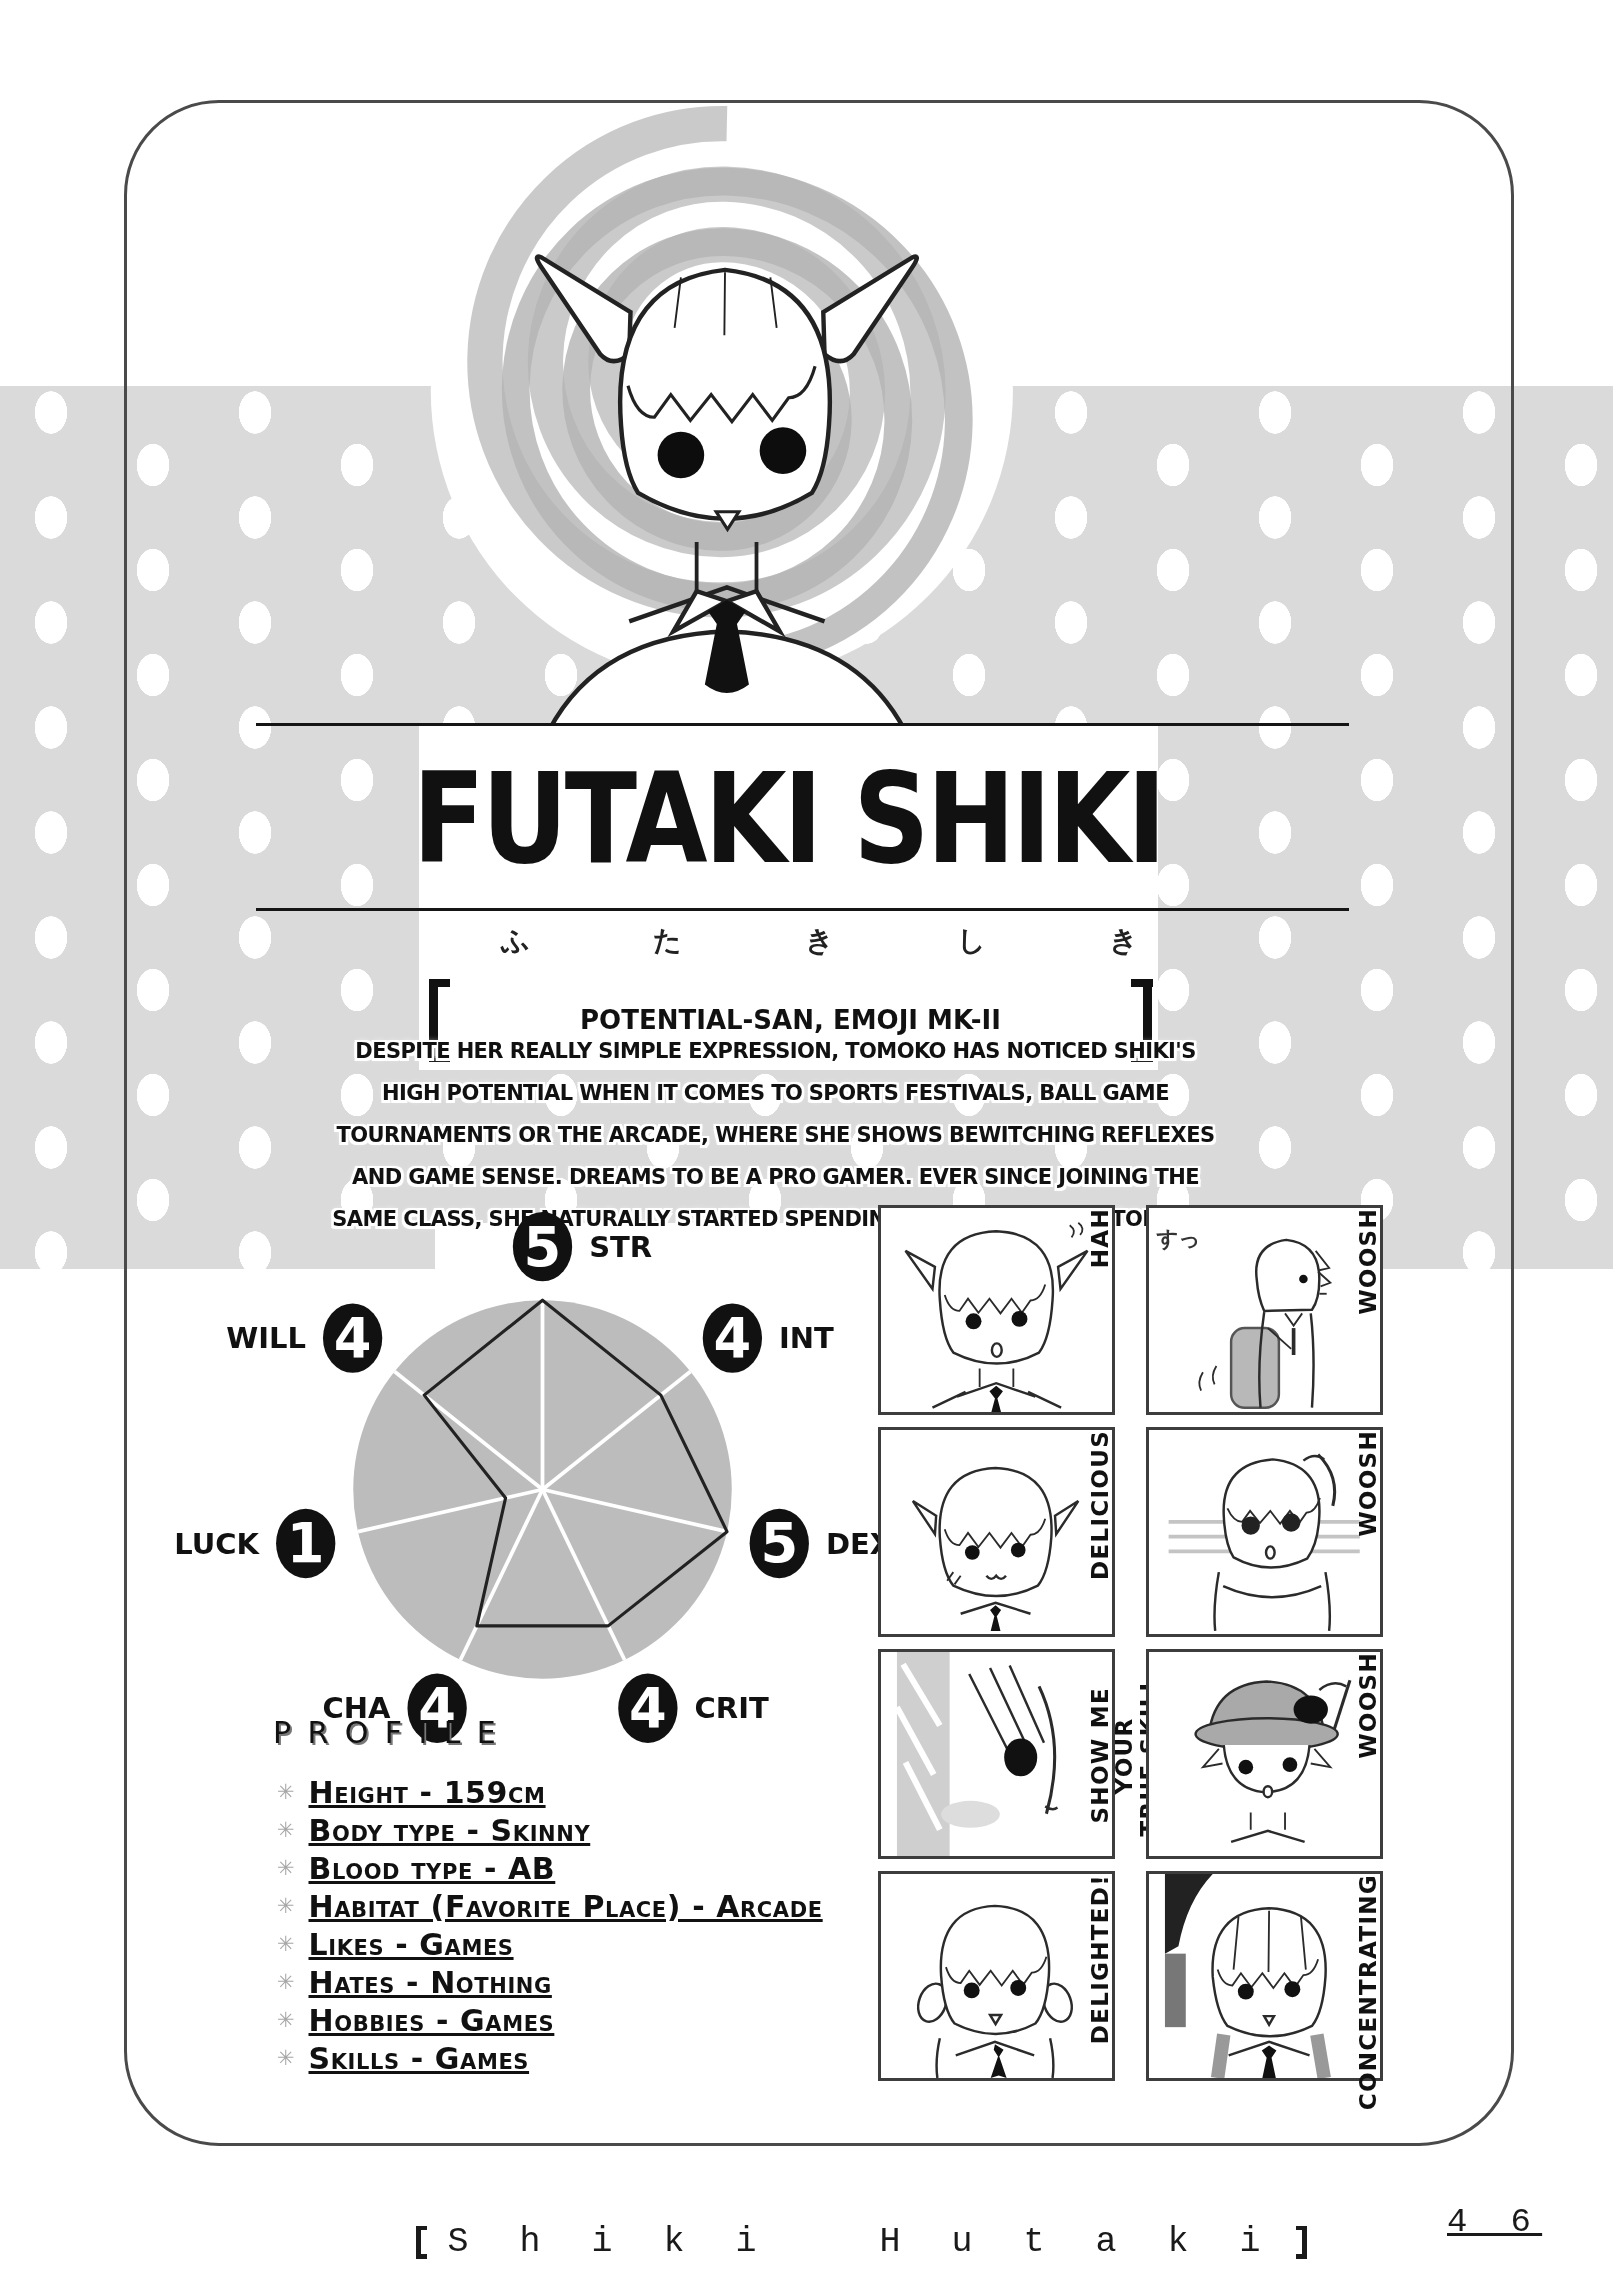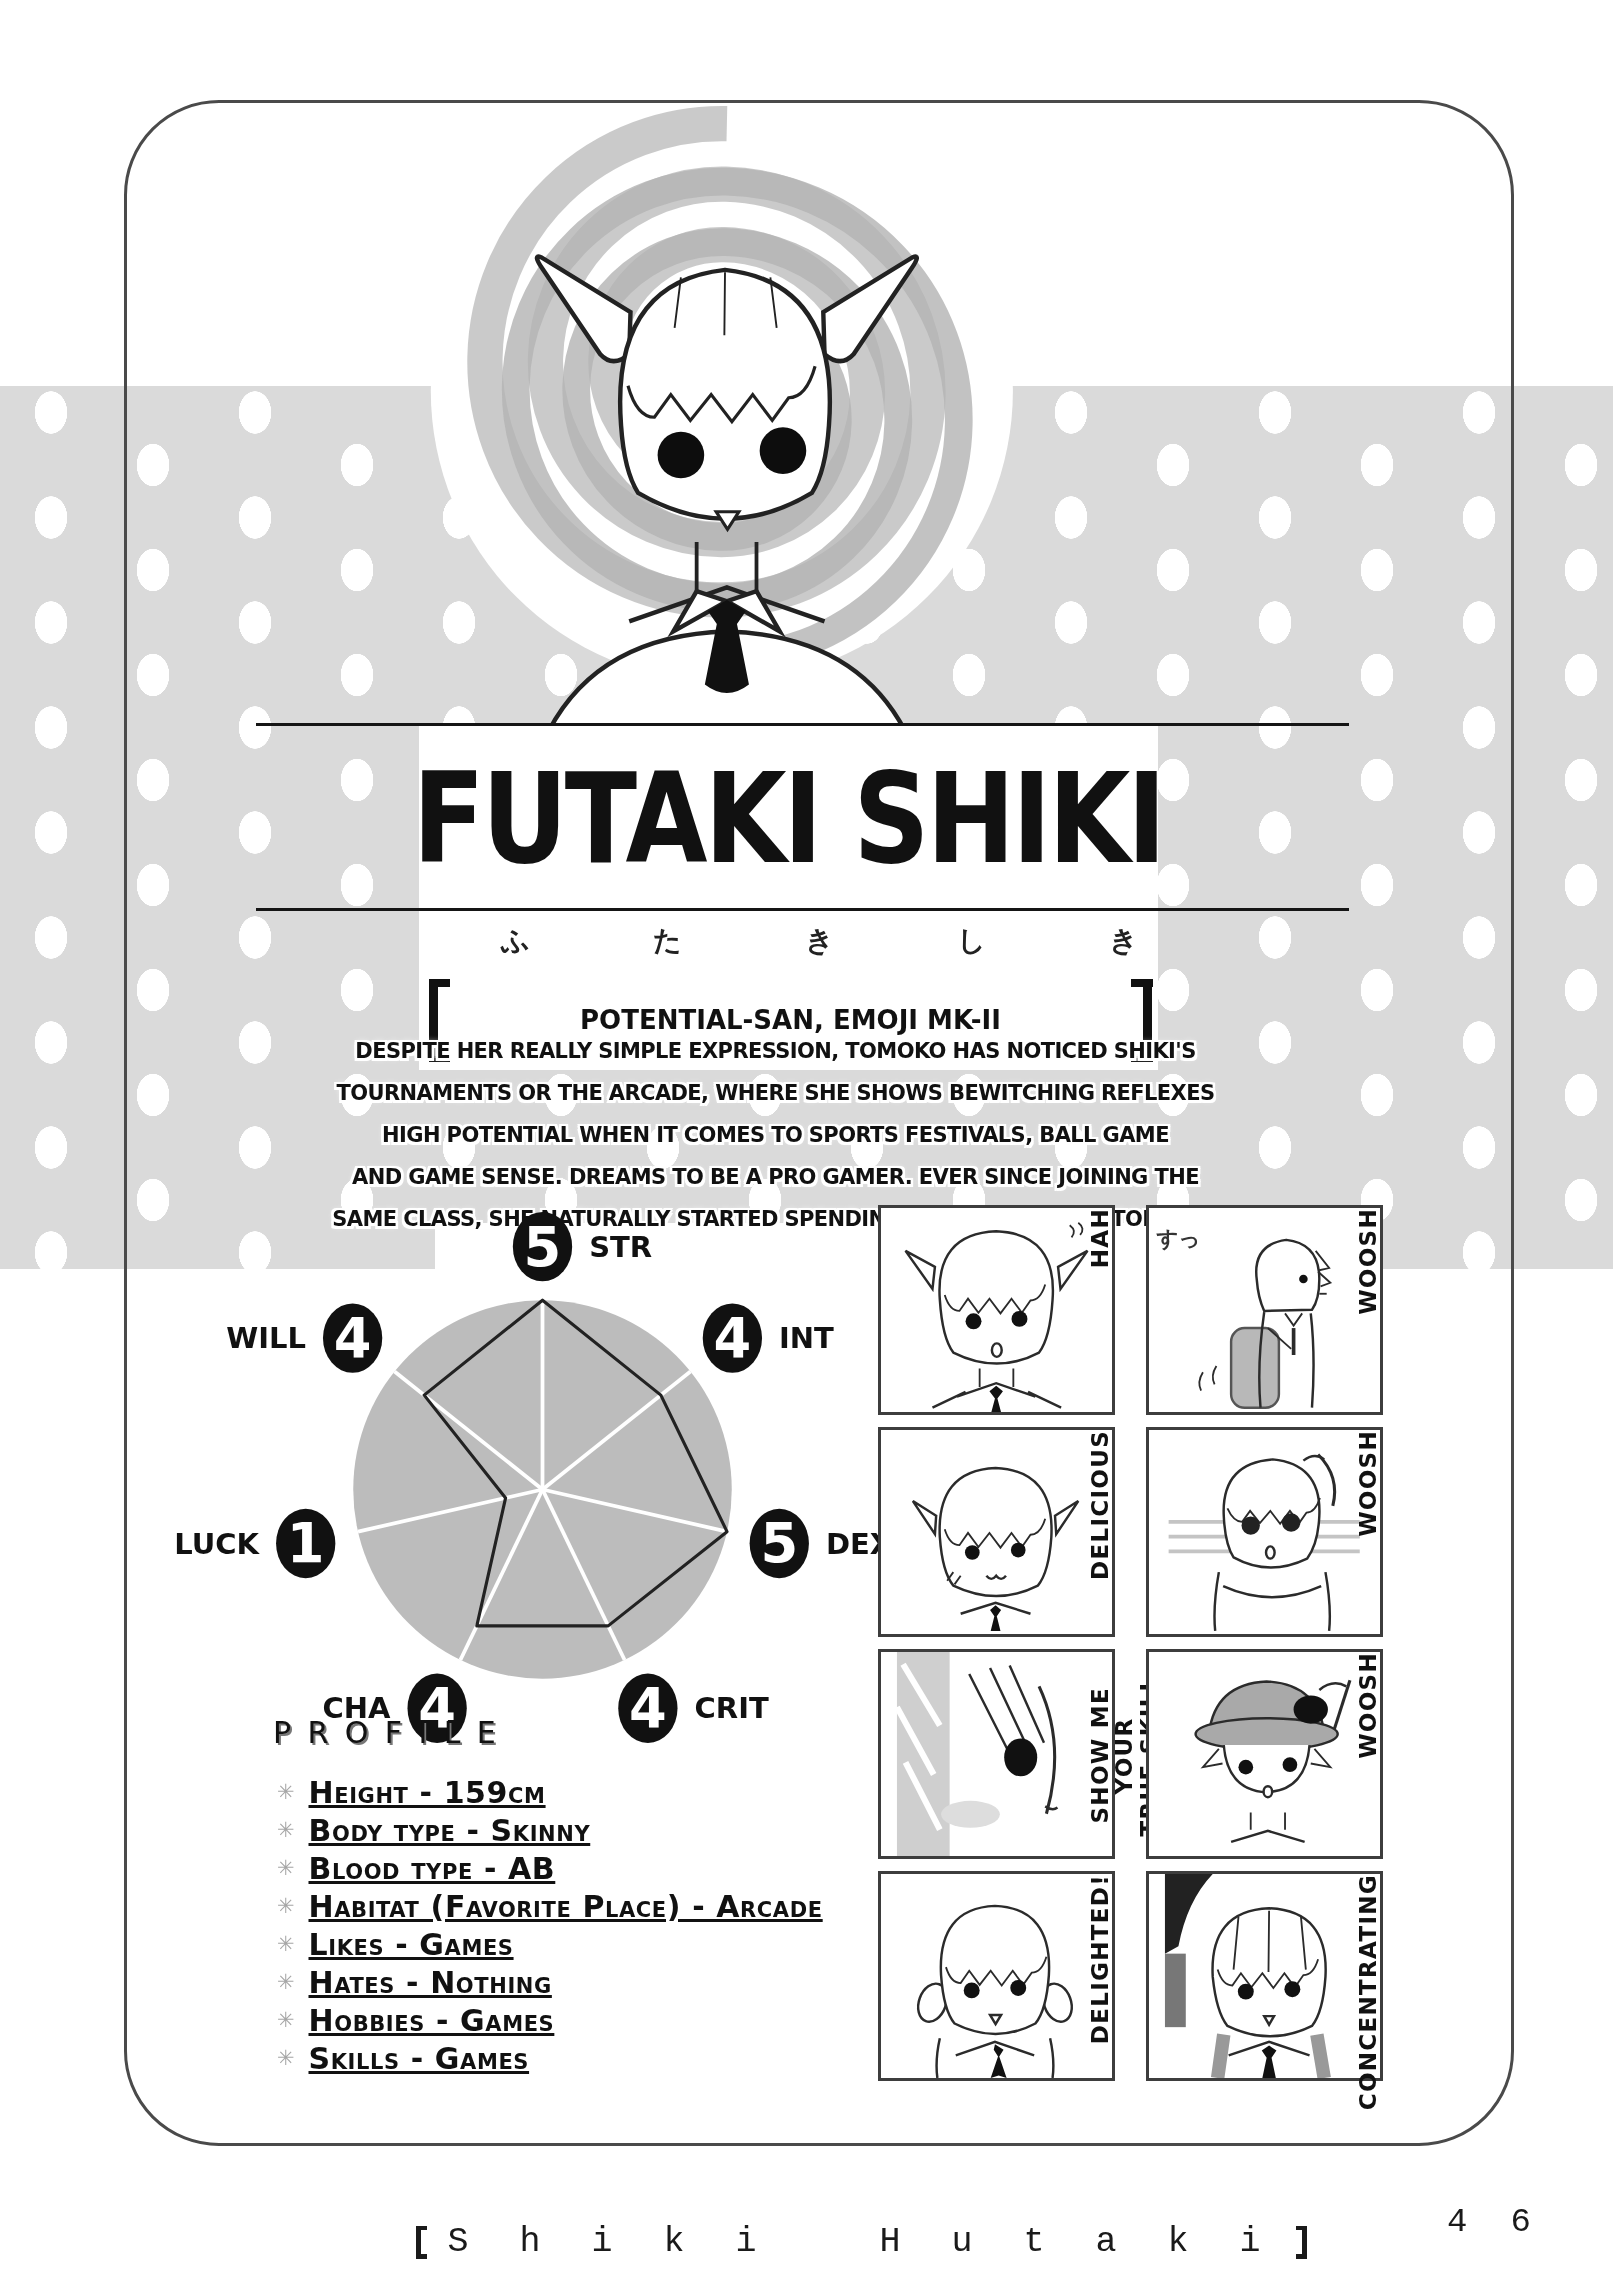--- a/index.html
+++ b/index.html
@@ -66,21 +66,21 @@
   
   .footer{position:absolute;left:0;top:2202px;width:1614px;height:50px;z-index:6;
           font-family:"Liberation Mono",monospace;color:#1a1a1a;}
   .footer-title{position:absolute;left:416px;top:0;display:flex;align-items:center;gap:16.4px;margin-top:20px;}
   .footer-text{font-size:35px;letter-spacing:15px;white-space:pre;}
   .fbrk-l,.fbrk-r{position:relative;width:10px;height:33px;}
   .fbrk-l{border-left:5px solid #1a1a1a;} .fbrk-r{border-right:5px solid #1a1a1a;}
   .fbrk-l::before,.fbrk-l::after{content:"";position:absolute;left:-5px;width:11.3px;height:4.4px;background:#1a1a1a;}
   .fbrk-r::before,.fbrk-r::after{content:"";position:absolute;right:-5px;width:11.3px;height:4.4px;background:#1a1a1a;}
   .fbrk-l::before,.fbrk-r::before{top:0;} .fbrk-l::after,.fbrk-r::after{bottom:0;}
-  .page-num{position:absolute;left:1447px;top:1.3px;font-size:34px;letter-spacing:11.3px;white-space:pre;}
+  .page-num{position:absolute;left:1447px;top:1.3px;font-size:34px;letter-spacing:11.3px;white-space:pre;text-decoration:underline;}
 </style>
 </head>
 <body>
 
 <div class="page">
 
   <div class="band"></div>
   <div class="band-notch"></div>
 
   <svg class="art" viewBox="0 0 1100 1000">
@@ -124,22 +124,22 @@
   </div>
 
   <div class="epithet-row">
     <span class="lbrk"></span>
     <span class="epithet">POTENTIAL-SAN, EMOJI MK-II</span>
     <span class="rbrk"></span>
   </div>
 
   <div class="desc">
     <div>DESPITE HER REALLY SIMPLE EXPRESSION, TOMOKO HAS NOTICED SHIKI'S</div>
+    <div>HIGH POTENTIAL WHEN IT COMES TO SPORTS FESTIVALS, BALL GAME</div>
     <div>TOURNAMENTS OR THE ARCADE, WHERE SHE SHOWS BEWITCHING REFLEXES</div>
-    <div>HIGH POTENTIAL WHEN IT COMES TO SPORTS FESTIVALS, BALL GAME</div>
     <div>AND GAME SENSE. DREAMS TO BE A PRO GAMER. EVER SINCE JOINING THE</div>
     <div>SAME CLASS, SHE NATURALLY STARTED SPENDING MORE TIME WITH TOMOKO.</div>
   </div>
 
   <div class="radar-wrap">
     <svg id="radar-svg" viewBox="0 0 1200 1200" width="757" height="757">
         <circle cx="600" cy="600" r="300" fill="#bcbcbc"></circle>
         <line x1="600" y1="600" x2="600" y2="300" stroke="#ffffff" stroke-width="6"></line>
         <line x1="600" y1="600" x2="834.549444740409" y2="412.95305944238" stroke="#ffffff" stroke-width="6"></line>
         <line x1="600" y1="600" x2="892.4783736545471" y2="666.7562801868944" stroke="#ffffff" stroke-width="6"></line>

